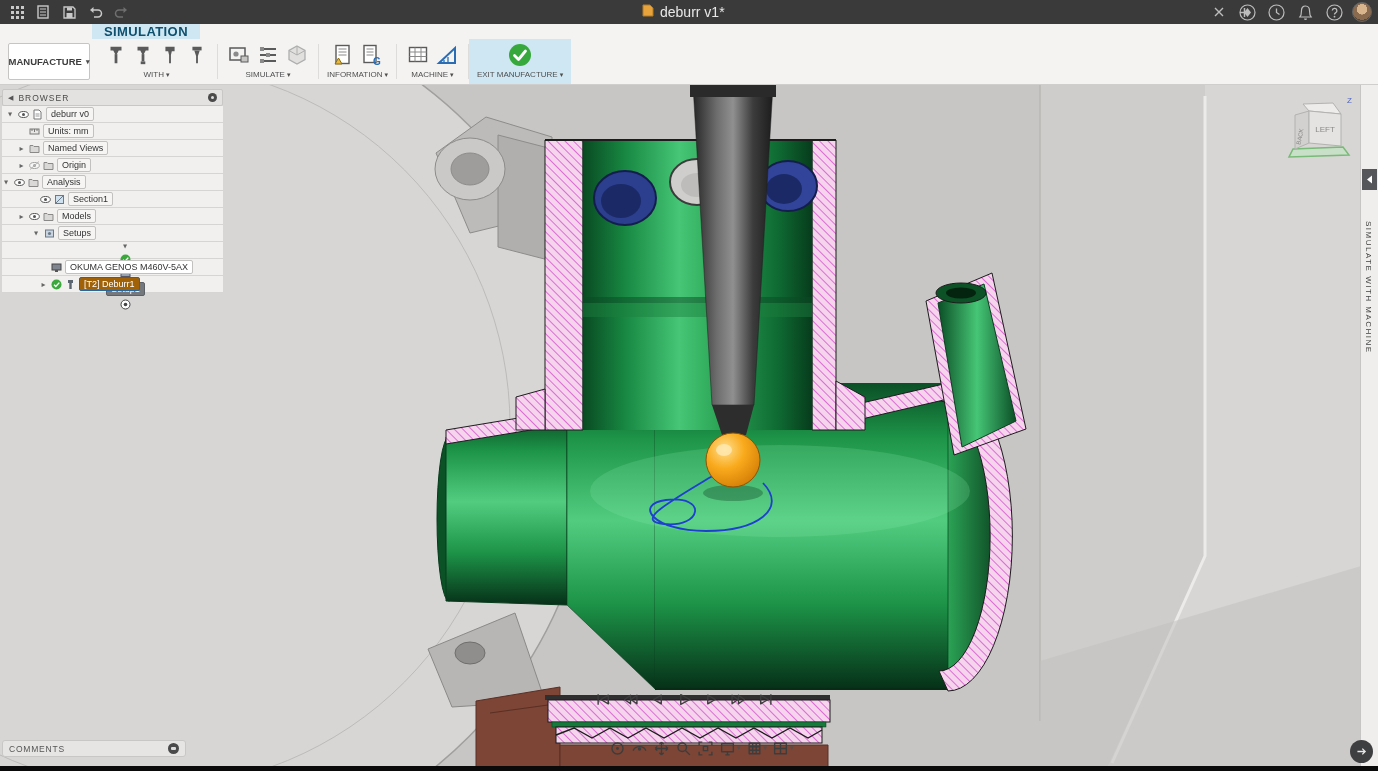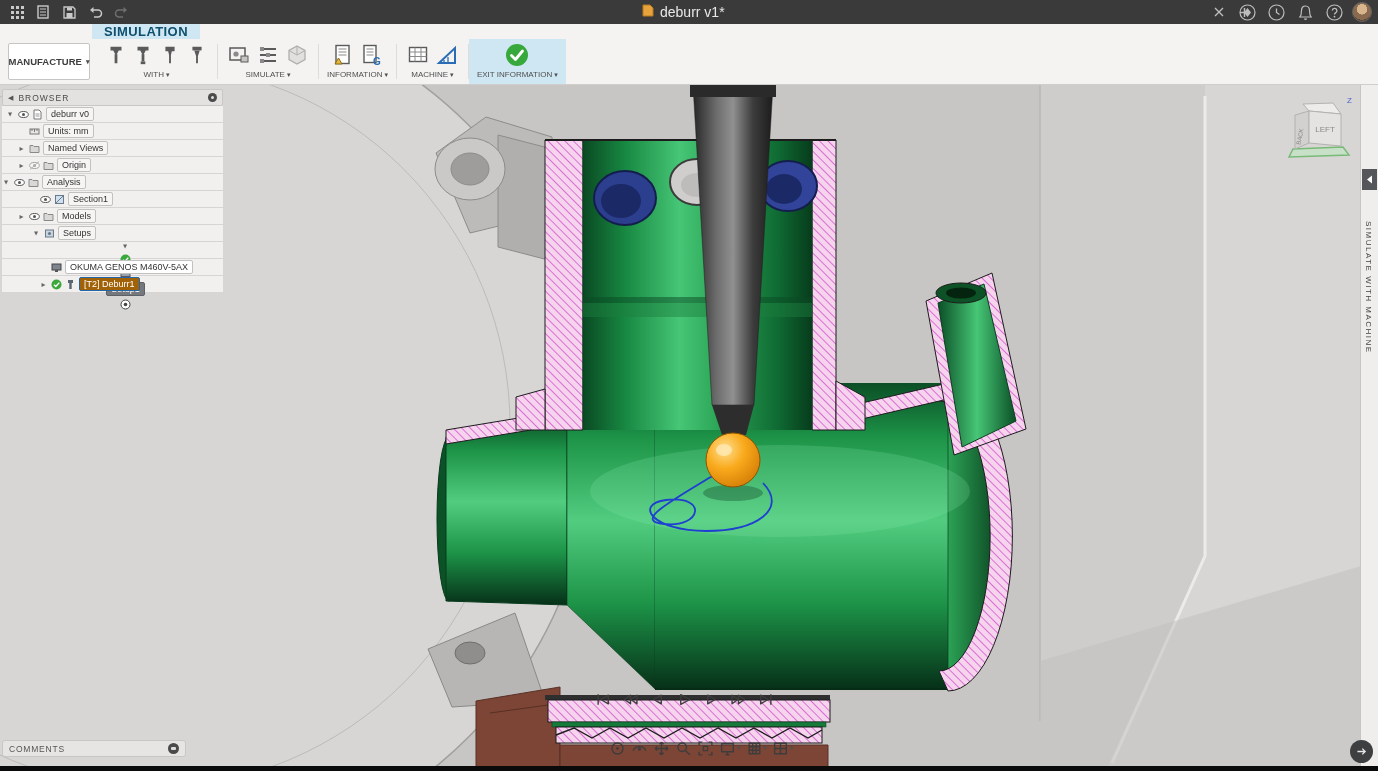--- a/index.html
+++ b/index.html
@@ -318,21 +318,21 @@
       <div class="group exit">
         <div class="gicons">
           <button class="tbtn">
               <svg width="26" height="26" viewBox="0 0 26 26">
                 <circle cx="13" cy="13" r="11" fill="#37a93c"></circle>
                 <path d="M7.5,13.5 L11.5,17.5 L18.5,9" fill="none" stroke="#fff" stroke-width="2.8" stroke-linecap="round" stroke-linejoin="round"></path>
               </svg>
             </button>
         </div>
         <div class="glabel">
-            <span>EXIT INFORMATION</span>
+            <span>EXIT MANUFACTURE</span>
             <span class="caret">▾</span>
           </div>
       </div>
     </div>
   </div>
 
   <div class="viewport">
 
     <svg class="scene" viewBox="0 84 1378 681" preserveAspectRatio="none">
       <defs>

